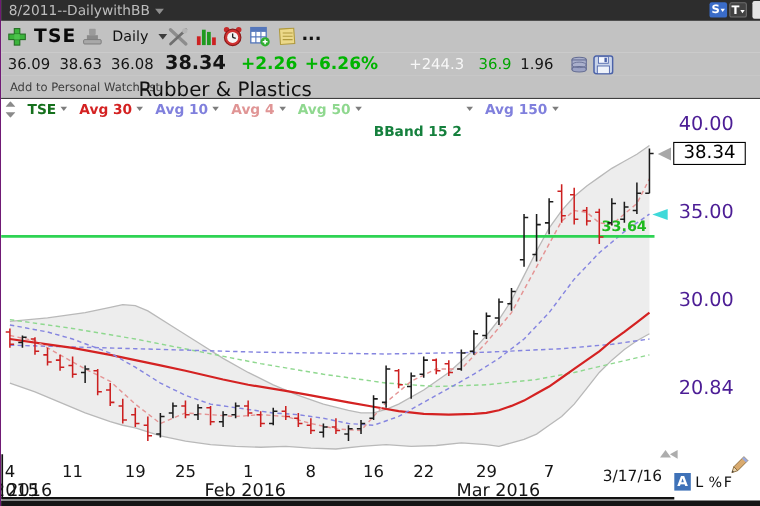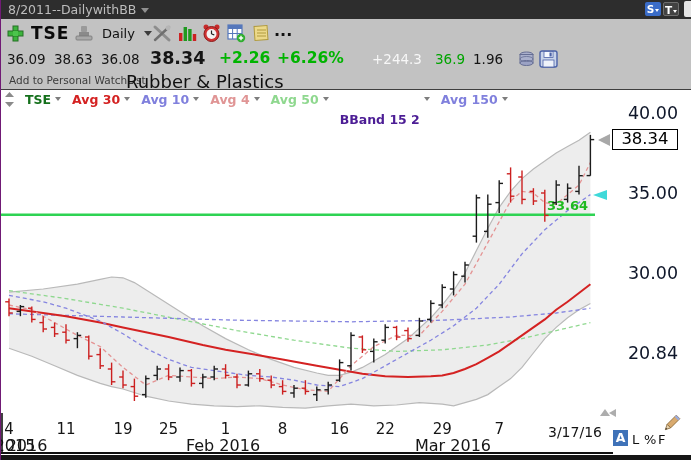--- a/index.html
+++ b/index.html
@@ -30,21 +30,21 @@
   .tabsbar{position:absolute;left:0;top:69px;width:691px;height:21px;background:#c2c2c2;border-bottom:1px solid #3f3f3f;box-sizing:border-box;}
   .watchlist-lbl{position:absolute;left:8px;top:5px;font-size:10.5px;color:#3c3c3c;}
   .industry-lbl{position:absolute;left:125px;top:2px;font-size:18px;color:#101010;}
   
   .chartarea{position:absolute;left:0;top:90px;width:691px;height:370px;background:#fff;}
   #plot{position:absolute;left:0;top:0;}
   .indrow{position:absolute;left:4px;top:1px;display:flex;align-items:center;gap:11px;height:16px;}
   .ind{display:flex;align-items:center;gap:4px;cursor:pointer;}
   .ind-label{font-size:12.5px;font-weight:bold;}
   .ind .caret{border-top-color:#7d7d7d;margin-left:0;border-left-width:3.5px;border-right-width:3.5px;border-top-width:4.5px;}
-  .axis-label{position:absolute;left:616px;width:72px;font-size:17.5px;color:#0f172a;line-height:20px;text-align:center;}
+  .axis-label{position:absolute;left:616px;width:72px;font-size:17.5px;color:#4c1d95;line-height:20px;}
   .lastprice-box{position:absolute;left:611px;top:38px;width:66px;height:21px;border:1.5px solid #000;background:#fff;box-sizing:border-box;font-size:16.5px;color:#000;text-align:center;line-height:18px;}
   .box-arrow{position:absolute;left:597px;top:43px;width:0;height:0;border-top:6px solid transparent;border-bottom:6px solid transparent;border-right:12px solid #a8a8a8;}
   .cyan-arrow{position:absolute;left:592px;top:100px;width:0;height:0;border-top:5px solid transparent;border-bottom:5px solid transparent;border-right:14px solid #3fd9d9;}
   .scroll-up{position:absolute;left:599px;top:319px;width:0;height:0;border-left:5px solid transparent;border-right:5px solid transparent;border-bottom:7px solid #adadad;}
   .scroll-left{position:absolute;left:608px;top:319px;width:0;height:0;border-top:4px solid transparent;border-bottom:4px solid transparent;border-right:7px solid #adadad;}
   .scale-a{position:absolute;left:612px;top:340px;width:15px;height:16px;background:#3f72b8;color:#fff;font-size:12.5px;font-weight:bold;text-align:center;line-height:16px;}
   .scale-l{position:absolute;left:631px;top:342px;font-size:13px;color:#111;}
   .scale-p{position:absolute;left:643px;top:342px;font-size:13px;color:#111;}
   .scale-f{position:absolute;left:657px;top:342px;font-size:13px;color:#111;}
   .bottom-edge{position:absolute;left:0;top:455px;width:691px;height:5px;background:#161616;}
@@ -349,21 +349,21 @@
         </span>
         <span class="ind">
           <span class="ind-label" style="color: rgb(224, 149, 149);">Avg 4</span>
           <span class="caret"></span>
         </span>
         <span class="ind">
           <span class="ind-label" style="color: rgb(143, 216, 143);">Avg 50</span>
           <span class="caret"></span>
         </span>
         <span class="ind">
-          <span class="ind-label" style="color: #4c1d95; margin-top: 40px;">BBand 15 2</span>
+          <span class="ind-label" style="color: #15803d; margin-top: 40px;">BBand 15 2</span>
           <span class="caret"></span>
         </span>
         <span class="ind">
           <span class="ind-label" style="color: rgb(128, 128, 221);">Avg 150</span>
           <span class="caret"></span>
         </span>
       </div>
 
     <div id="price-axis">
         <div class="axis-label" style="top: 13px;">40.00</div>

